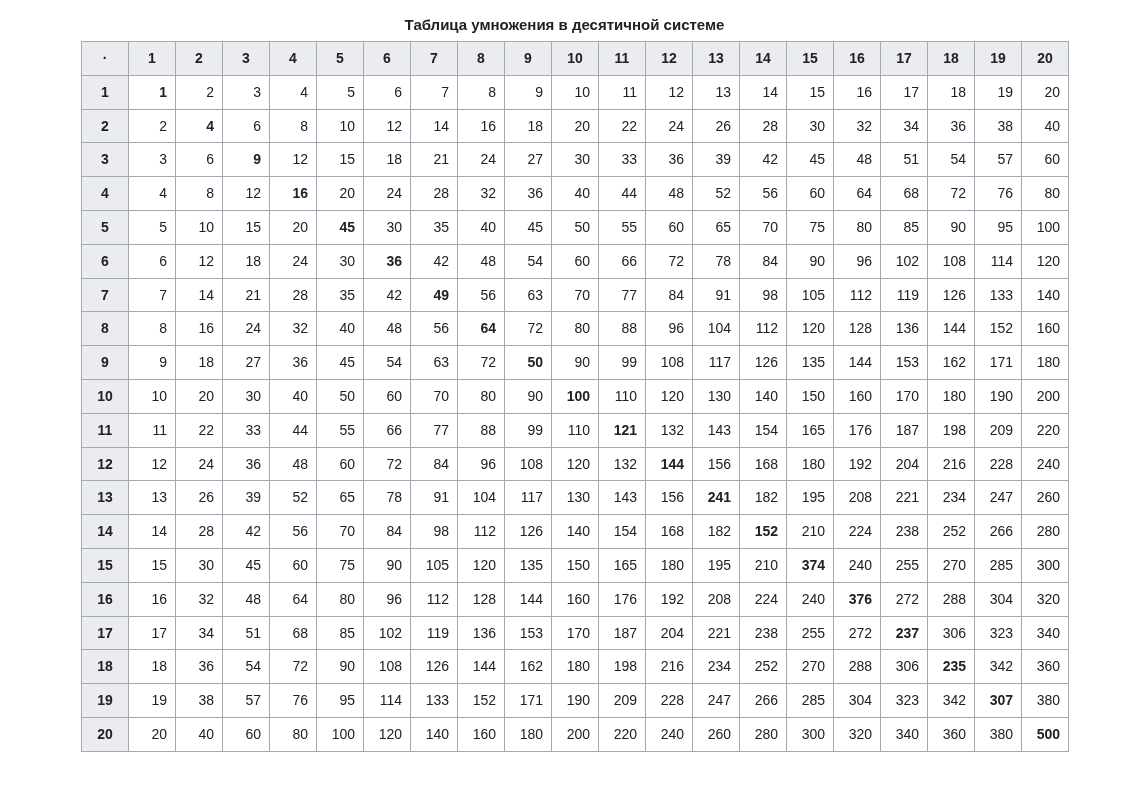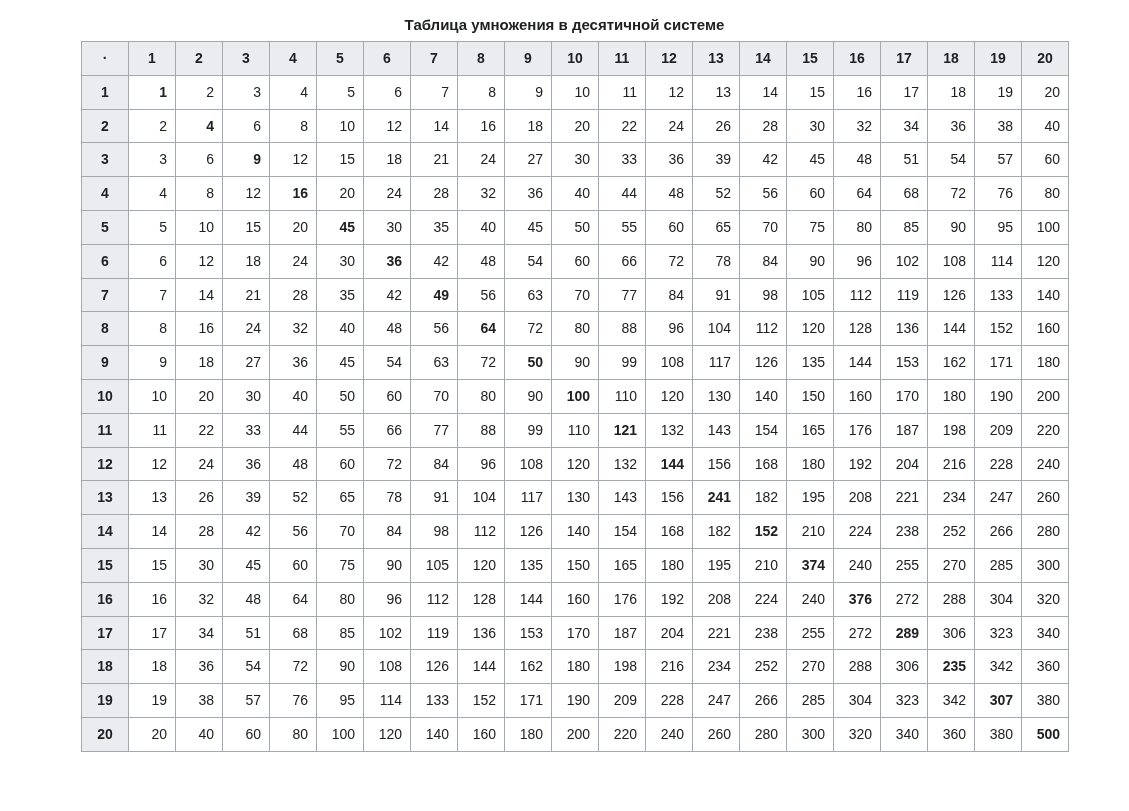--- a/index.html
+++ b/index.html
@@ -463,21 +463,21 @@
           <td>119</td>
           <td>136</td>
           <td>153</td>
           <td>170</td>
           <td>187</td>
           <td>204</td>
           <td>221</td>
           <td>238</td>
           <td>255</td>
           <td>272</td>
-          <td class="diag">289</td>
+          <td class="diag">237</td>
           <td>306</td>
           <td>323</td>
           <td>340</td>
         </tr>
         <tr>
           <th>18</th>
           <td>18</td>
           <td>36</td>
           <td>54</td>
           <td>72</td>

